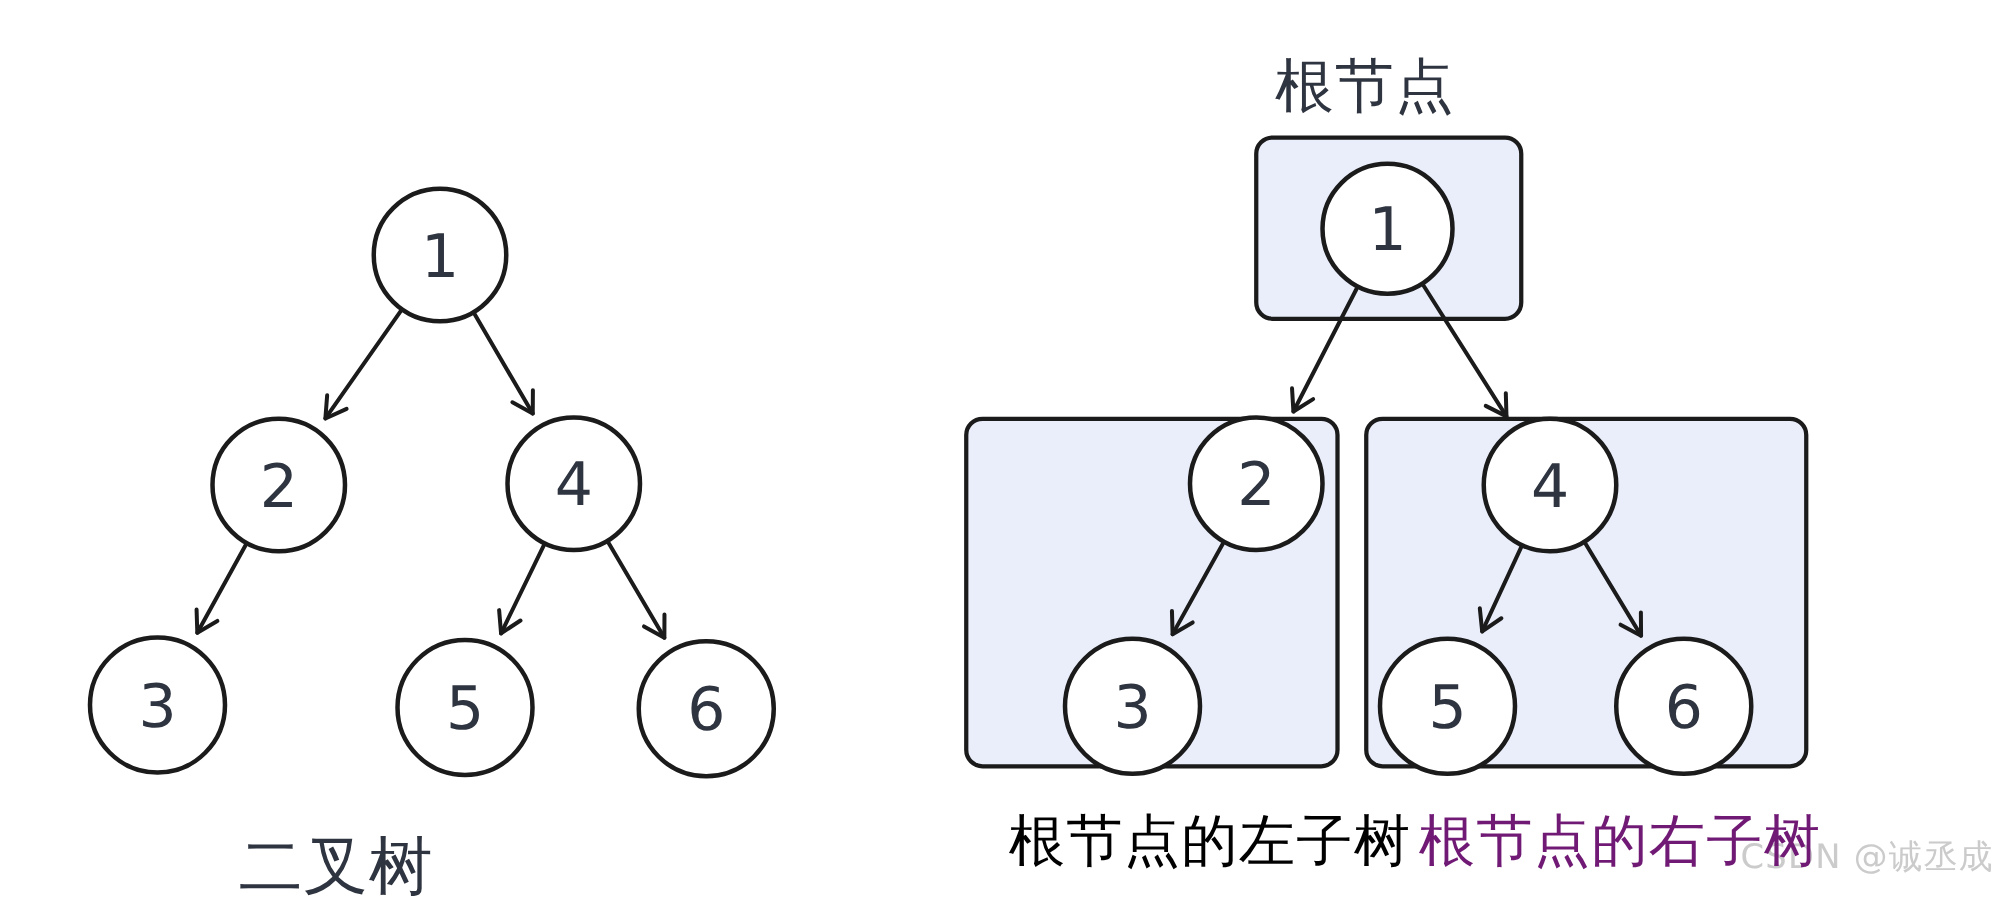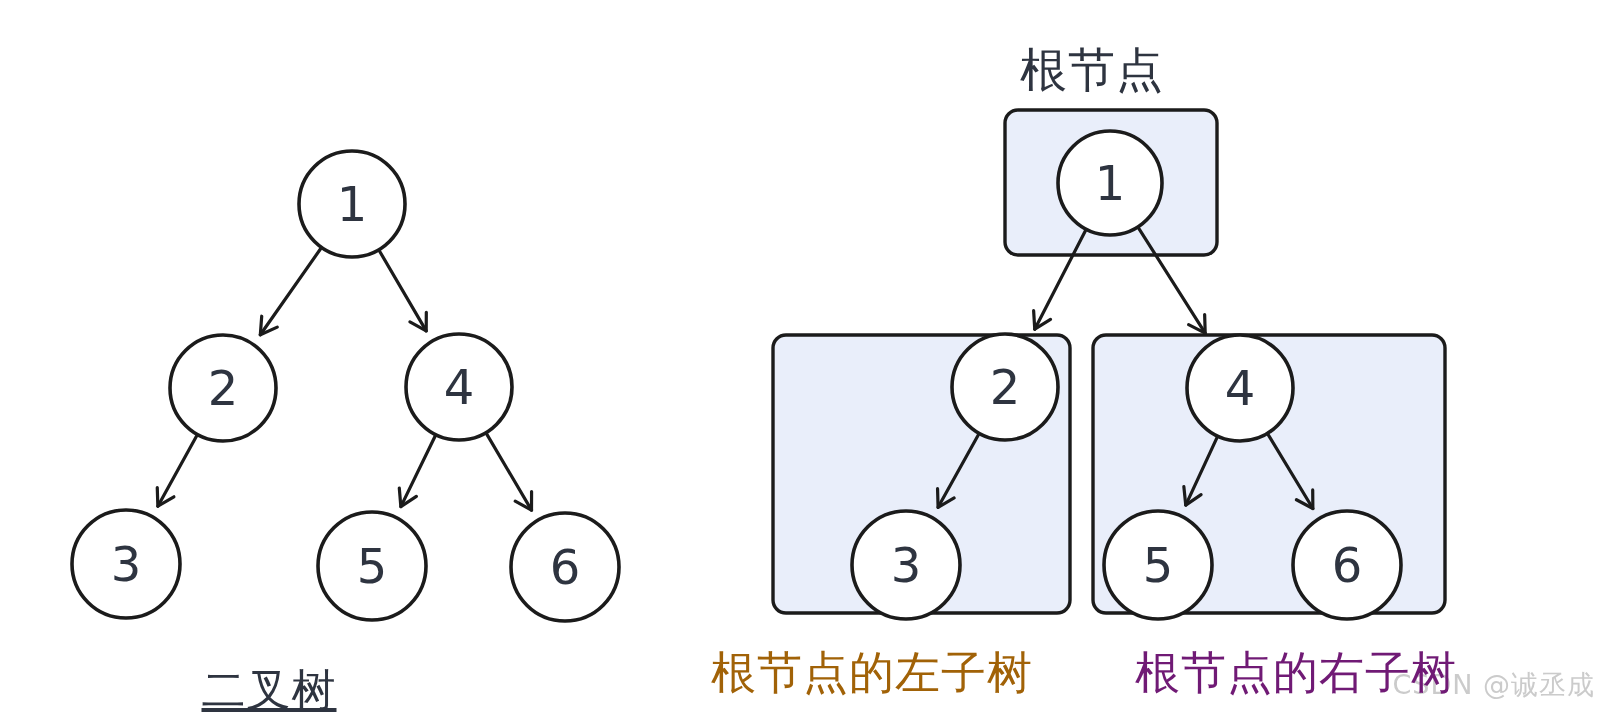--- a/index.html
+++ b/index.html
@@ -90,23 +90,23 @@
         <text x="1240" y="388" text-anchor="middle" dy="0.36em" fill="#2e3440" font-size="48" font-family="&quot;DejaVu Sans&quot;, &quot;Liberation Sans&quot;, sans-serif">4</text>
         <circle cx="906" cy="565" r="54" fill="#ffffff" stroke="#1b1b1b" stroke-width="3.6"></circle>
         <text x="906" y="565" text-anchor="middle" dy="0.36em" fill="#2e3440" font-size="48" font-family="&quot;DejaVu Sans&quot;, &quot;Liberation Sans&quot;, sans-serif">3</text>
         <circle cx="1158" cy="565" r="54" fill="#ffffff" stroke="#1b1b1b" stroke-width="3.6"></circle>
         <text x="1158" y="565" text-anchor="middle" dy="0.36em" fill="#2e3440" font-size="48" font-family="&quot;DejaVu Sans&quot;, &quot;Liberation Sans&quot;, sans-serif">5</text>
         <circle cx="1347" cy="565" r="54" fill="#ffffff" stroke="#1b1b1b" stroke-width="3.6"></circle>
         <text x="1347" y="565" text-anchor="middle" dy="0.36em" fill="#2e3440" font-size="48" font-family="&quot;DejaVu Sans&quot;, &quot;Liberation Sans&quot;, sans-serif">6</text>
       </g>
     </svg>
 
-  <div class="caption big" style="left: 269px; top: 666px; font-size: 44px; color: rgb(46, 52, 64); text-decoration: underline;">二叉树</div>
+  <div class="caption big" style="left: 269px; top: 666px; font-size: 51px; color: rgb(46, 52, 64);">二叉树</div>
 
   <div class="caption small-title" style="left: 1092px; top: 44px; color: rgb(46, 52, 64);">根节点</div>
 
-  <div class="caption big" style="left: 872px; top: 648px; color: #a16207;">根节点的左子树</div>
+  <div class="caption big" style="left: 968px; top: 648px; color: #000000;">根节点的左子树</div>
 
   <div class="caption big" style="left: 1296px; top: 648px; color: #701a75;">根节点的右子树</div>
 
   <div class="watermark" style="color: rgb(203, 203, 203);">CSDN @诚丞成</div>
 
 </div>
 
 </body></html>

